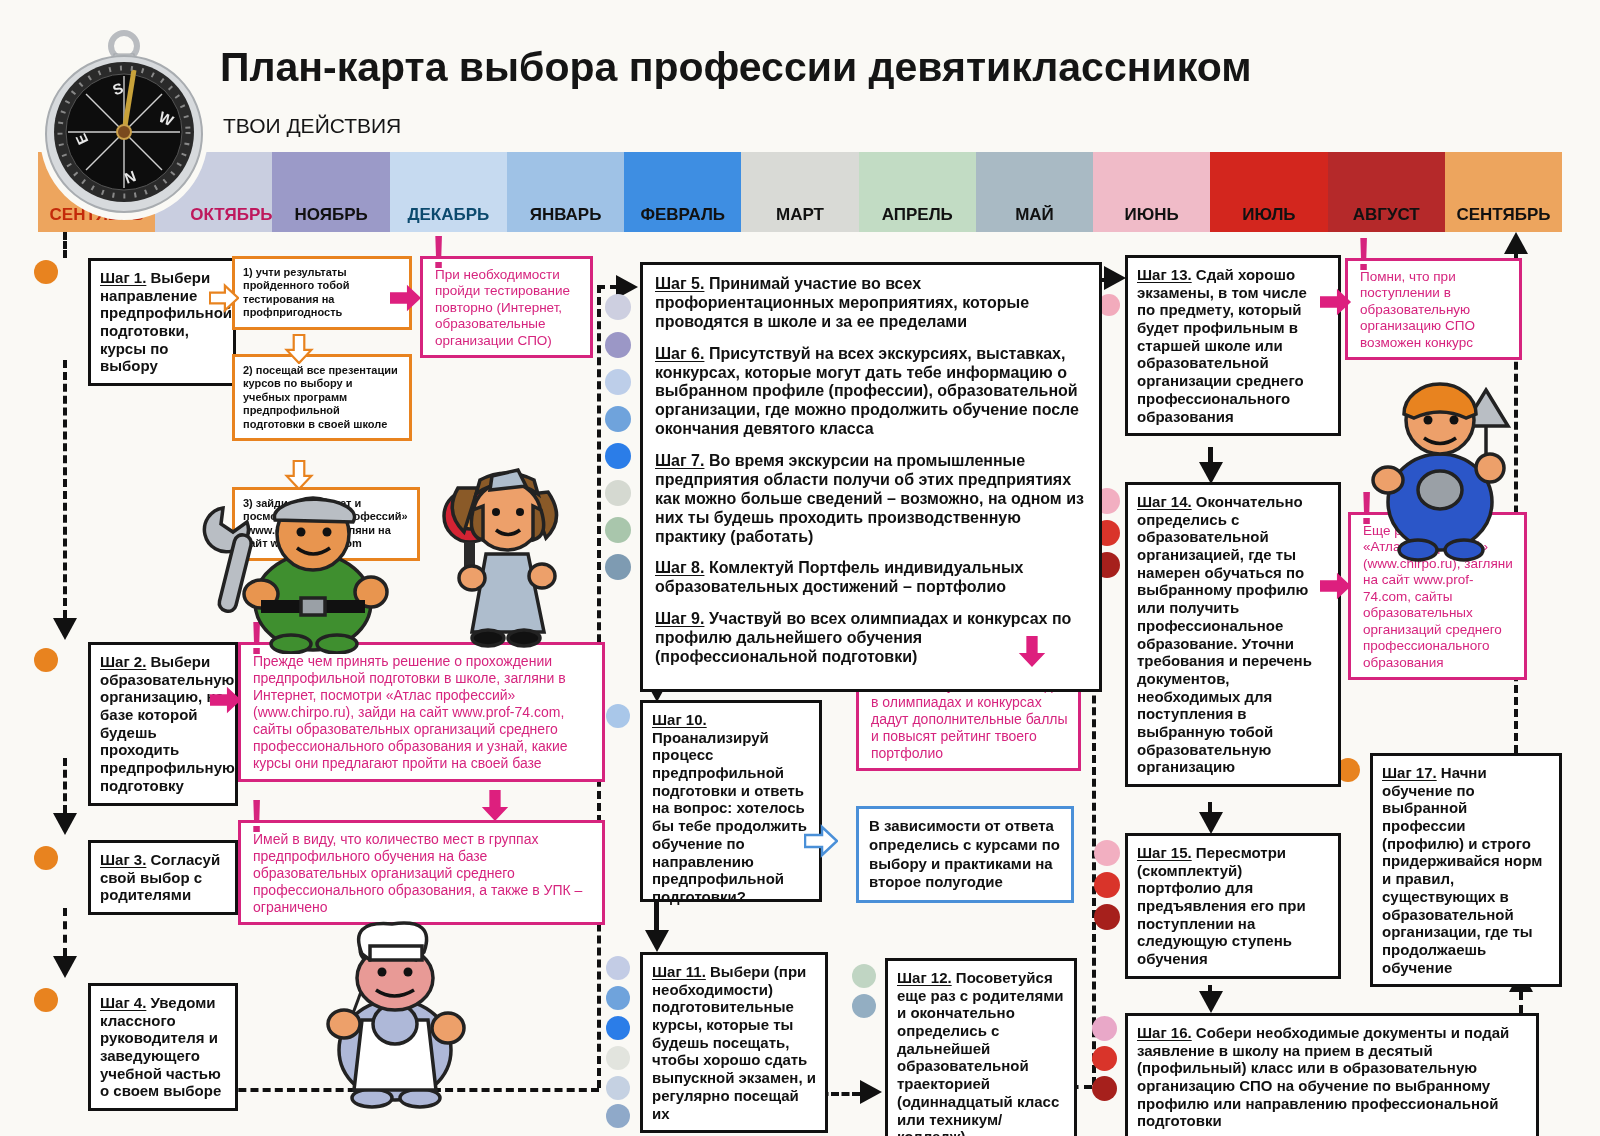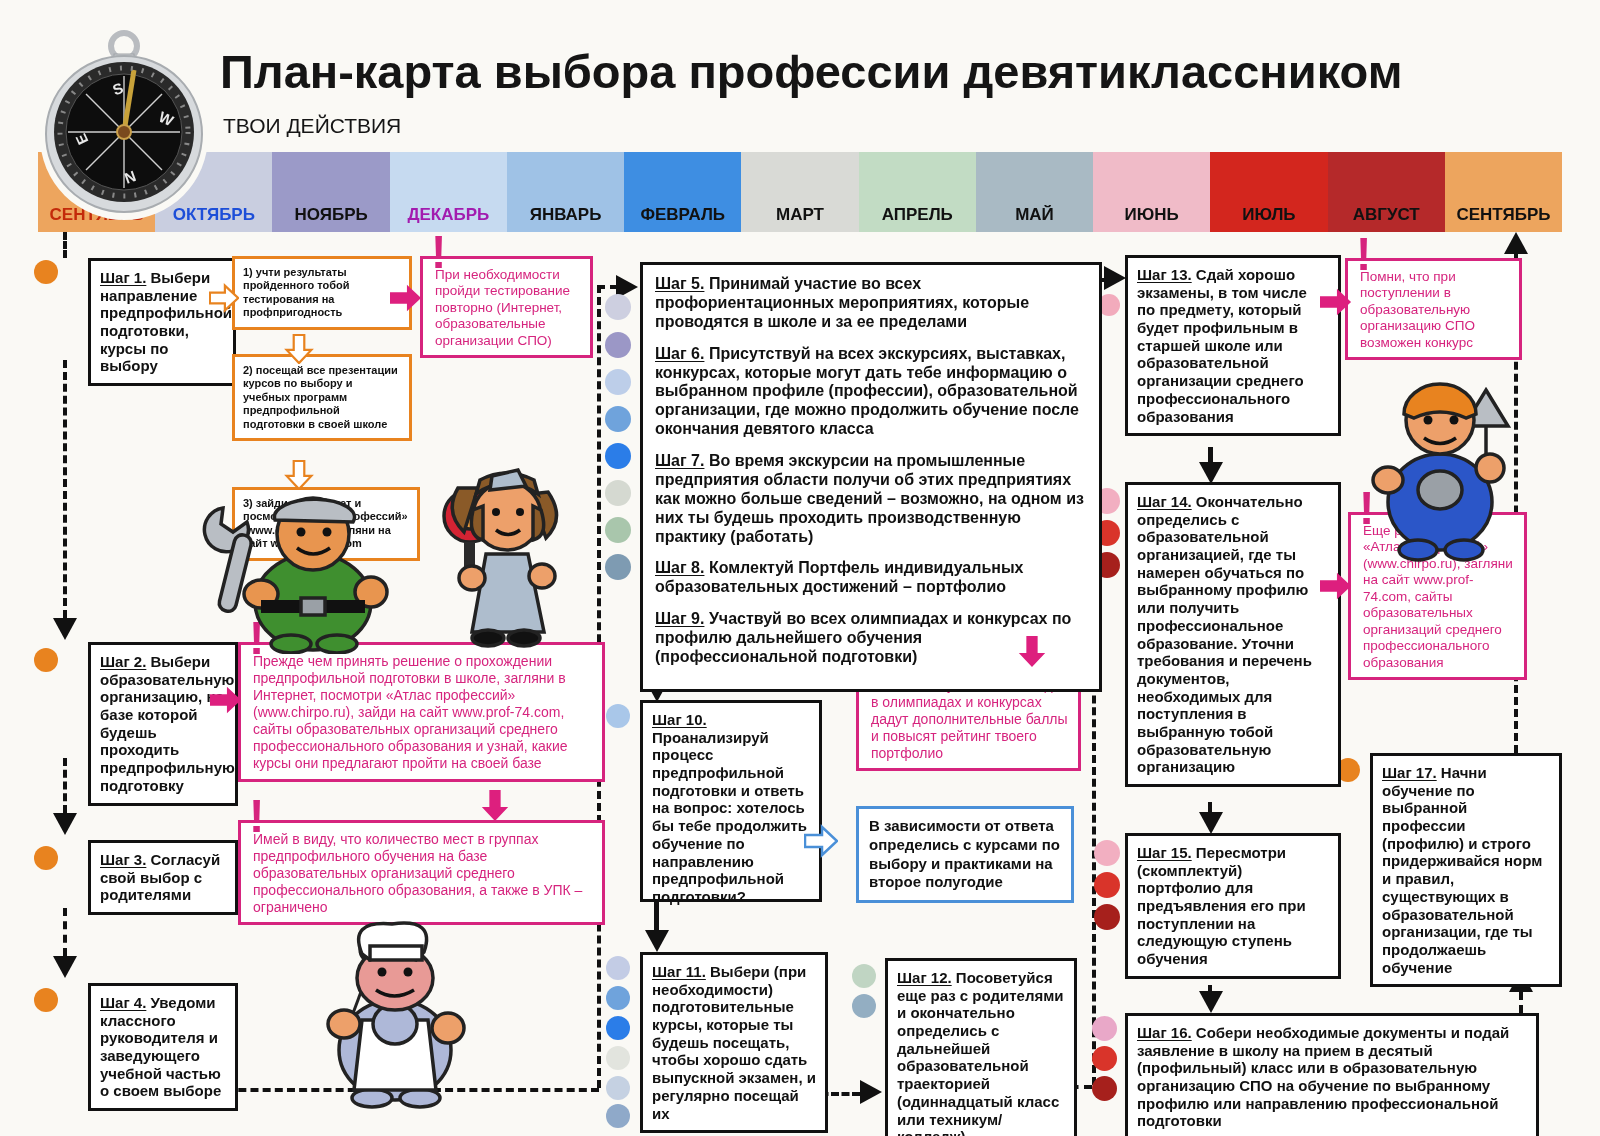--- a/index.html
+++ b/index.html
@@ -2,21 +2,21 @@
 <html><head>
 <meta charset="utf-8">
 <style>
   html,body{margin:0;padding:0;background:#e8e6e0;}
   .canvas{
     position:relative;width:1600px;height:1136px;margin:0 auto;
     background:#faf9f5;overflow:hidden;
     font-family:"Liberation Sans", sans-serif;color:#111;
   }
   
-  .title{position:absolute;left:220px;top:44px;font-size:47px;font-weight:700;letter-spacing:0;color:#151515;}
+  .title{position:absolute;left:220px;top:44px;font-size:41px;font-weight:700;letter-spacing:0;color:#151515;}
   .subtitle{position:absolute;left:223px;top:114px;font-size:21px;font-weight:400;color:#151515;}
   .compass{position:absolute;left:38px;top:24px;z-index:30;}
   
   .band{position:absolute;left:38px;top:152px;width:1524px;height:80px;display:flex;z-index:5;}
   .month{flex:1 1 0;display:flex;align-items:flex-end;justify-content:center;
          padding-bottom:7px;font-size:17px;font-weight:700;white-space:nowrap;}
   
   .box{position:absolute;background:#fff;border:3px solid #111;padding:8px 9px;
        font-size:15px;font-weight:700;line-height:1.18;z-index:10;}
   .box .lbl{text-decoration:underline;text-underline-offset:2px;}
@@ -78,27 +78,27 @@
       <text x="92" y="158" transform="rotate(160 92 153)">N</text>
       <text x="44" y="120" transform="rotate(-115 44 115)">E</text>
     </g>
     <circle cx="86" cy="108" r="64" fill="none" stroke="#888" stroke-width="5" stroke-dasharray="2 9"></circle>
   </svg>
 
   <div class="band">
     <div class="month" style="background-color: rgb(237, 165, 94); color: rgb(195, 42, 10);">
         <span>СЕНТЯБРЬ</span>
       </div>
-    <div class="month" style="background-color: rgb(201, 206, 224); color: #1d4ed8;">
+    <div class="month" style="background-color: rgb(201, 206, 224); color: #be185d; justify-content: flex-end;">
         <span>ОКТЯБРЬ</span>
       </div>
     <div class="month" style="background-color: rgb(155, 154, 200); color: rgb(17, 17, 17);">
         <span>НОЯБРЬ</span>
       </div>
-    <div class="month" style="background-color: rgb(198, 218, 240); color: #a21caf;">
+    <div class="month" style="background-color: rgb(198, 218, 240); color: #0c4a6e;">
         <span>ДЕКАБРЬ</span>
       </div>
     <div class="month" style="background-color: rgb(159, 194, 230); color: rgb(17, 17, 17);">
         <span>ЯНВАРЬ</span>
       </div>
     <div class="month" style="background-color: rgb(62, 142, 226); color: rgb(17, 17, 17);">
         <span>ФЕВРАЛЬ</span>
       </div>
     <div class="month" style="background-color: rgb(217, 218, 214); color: rgb(17, 17, 17);">
         <span>МАРТ</span>

